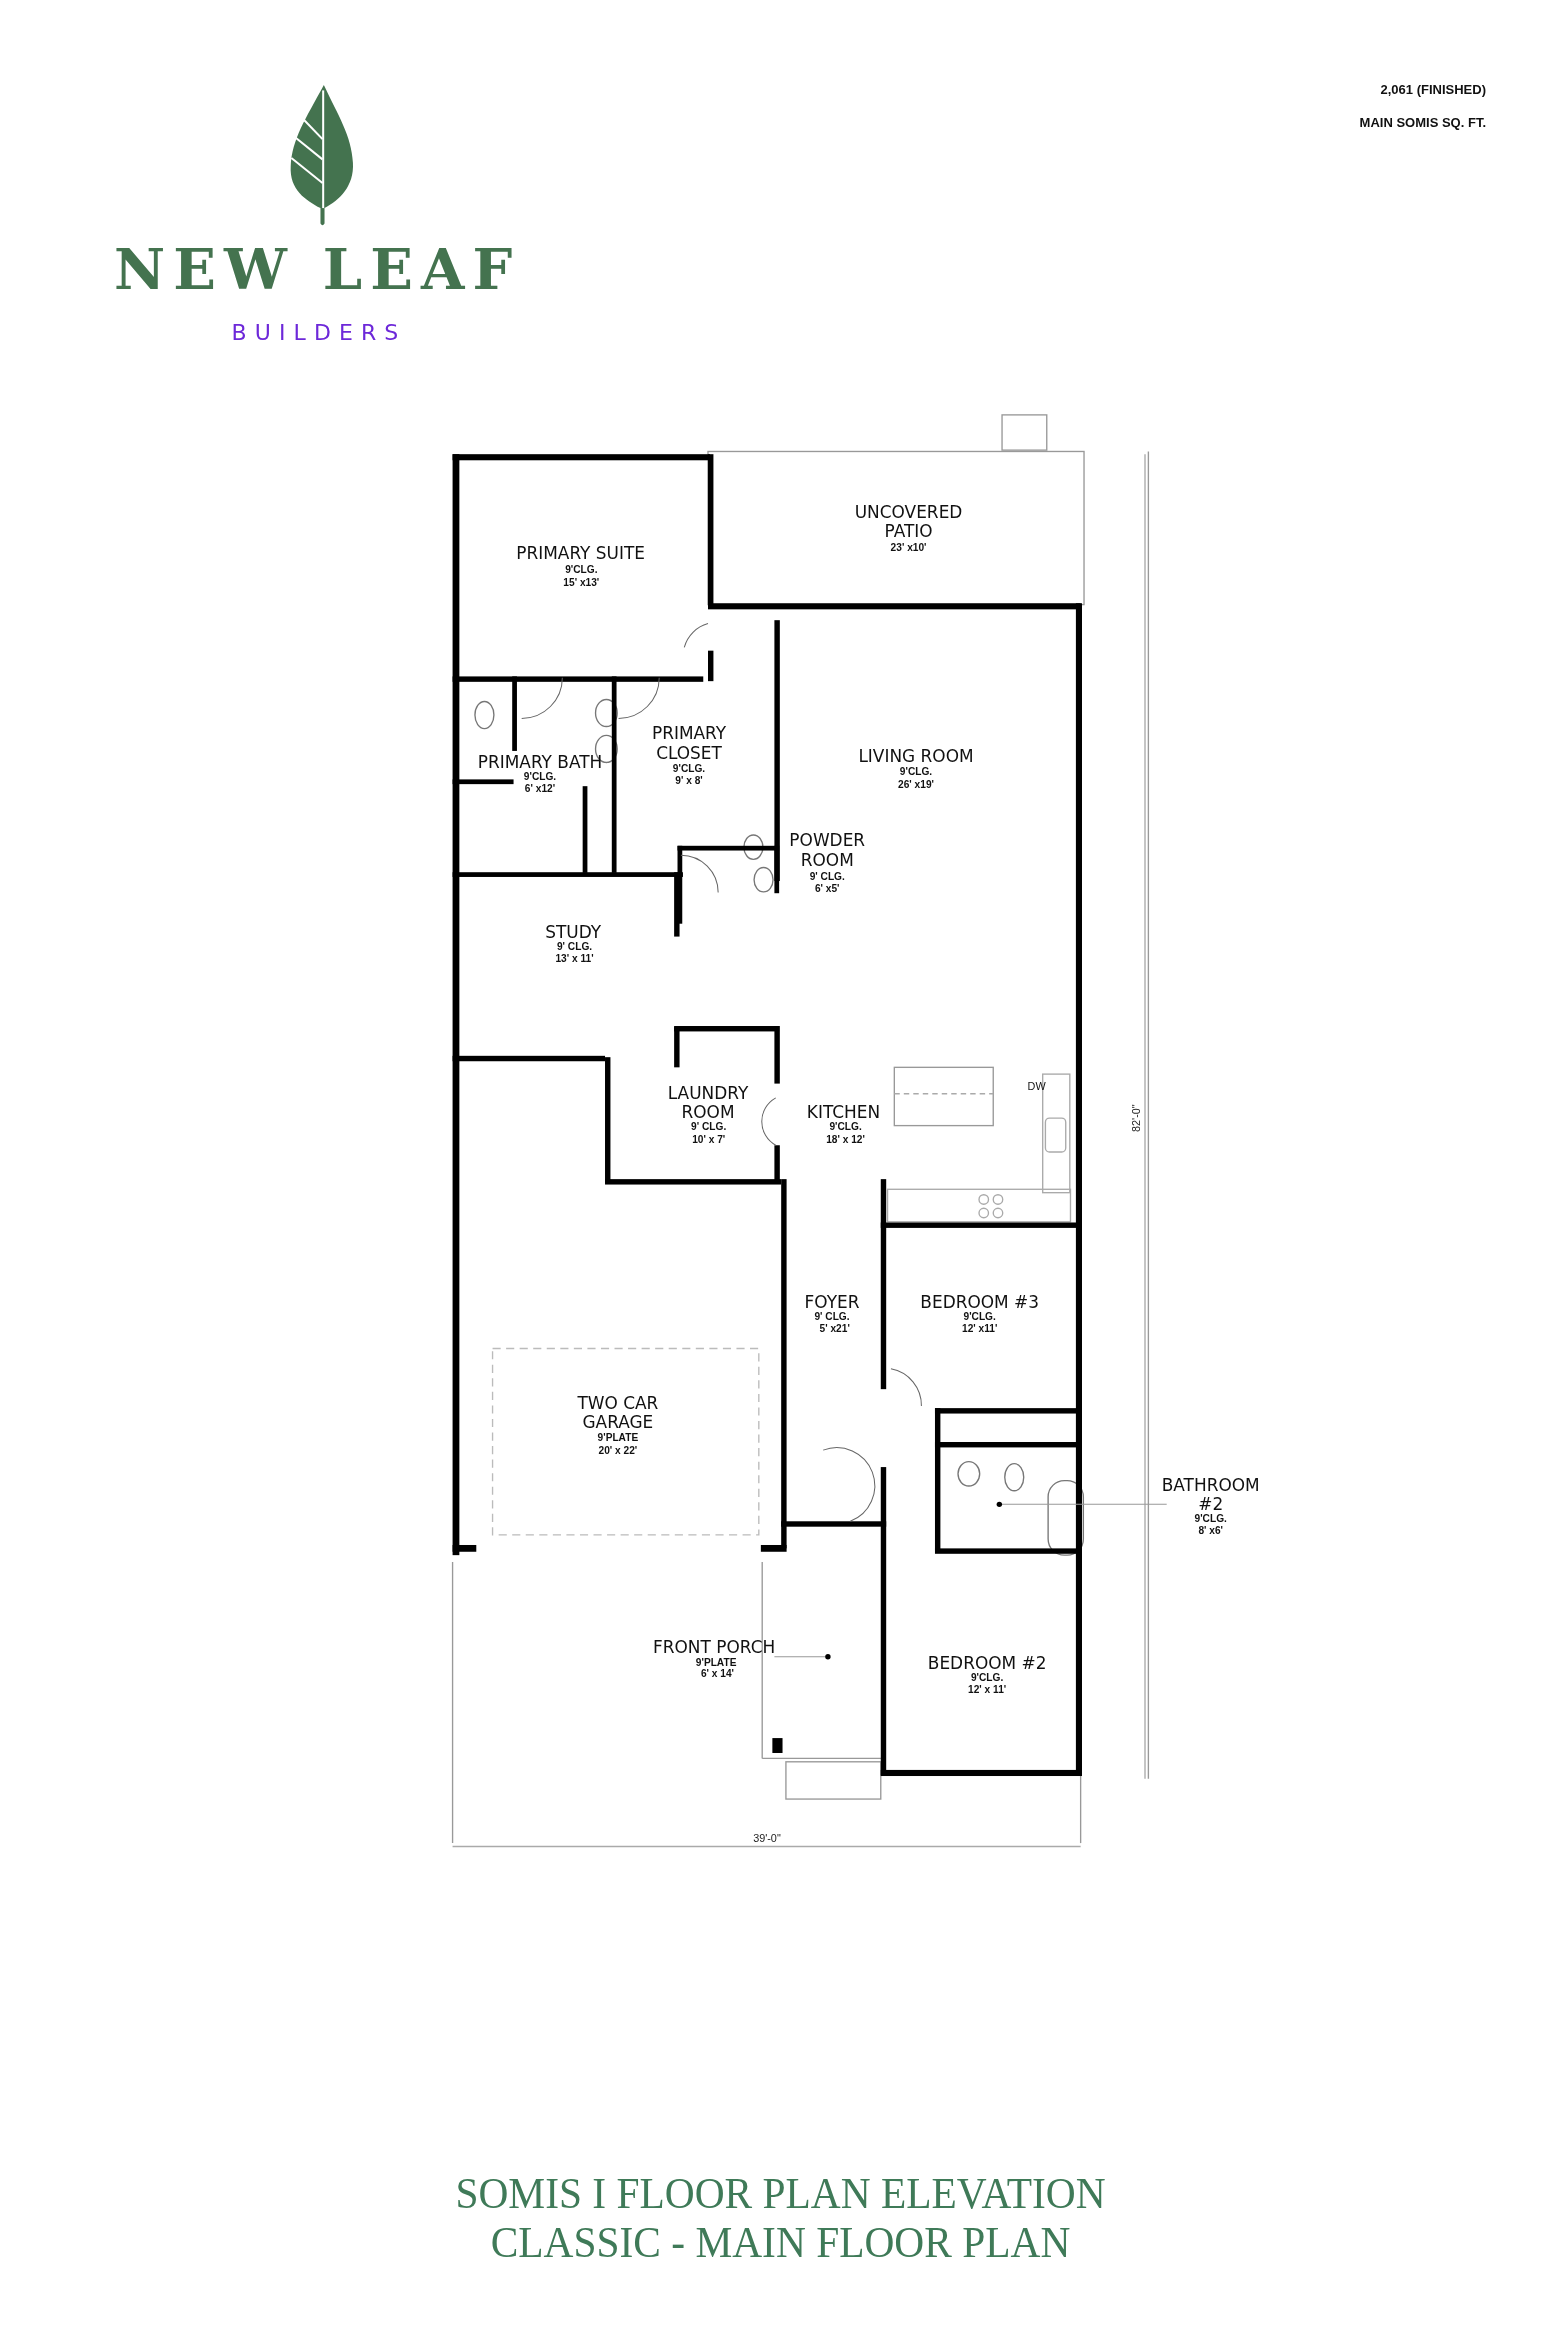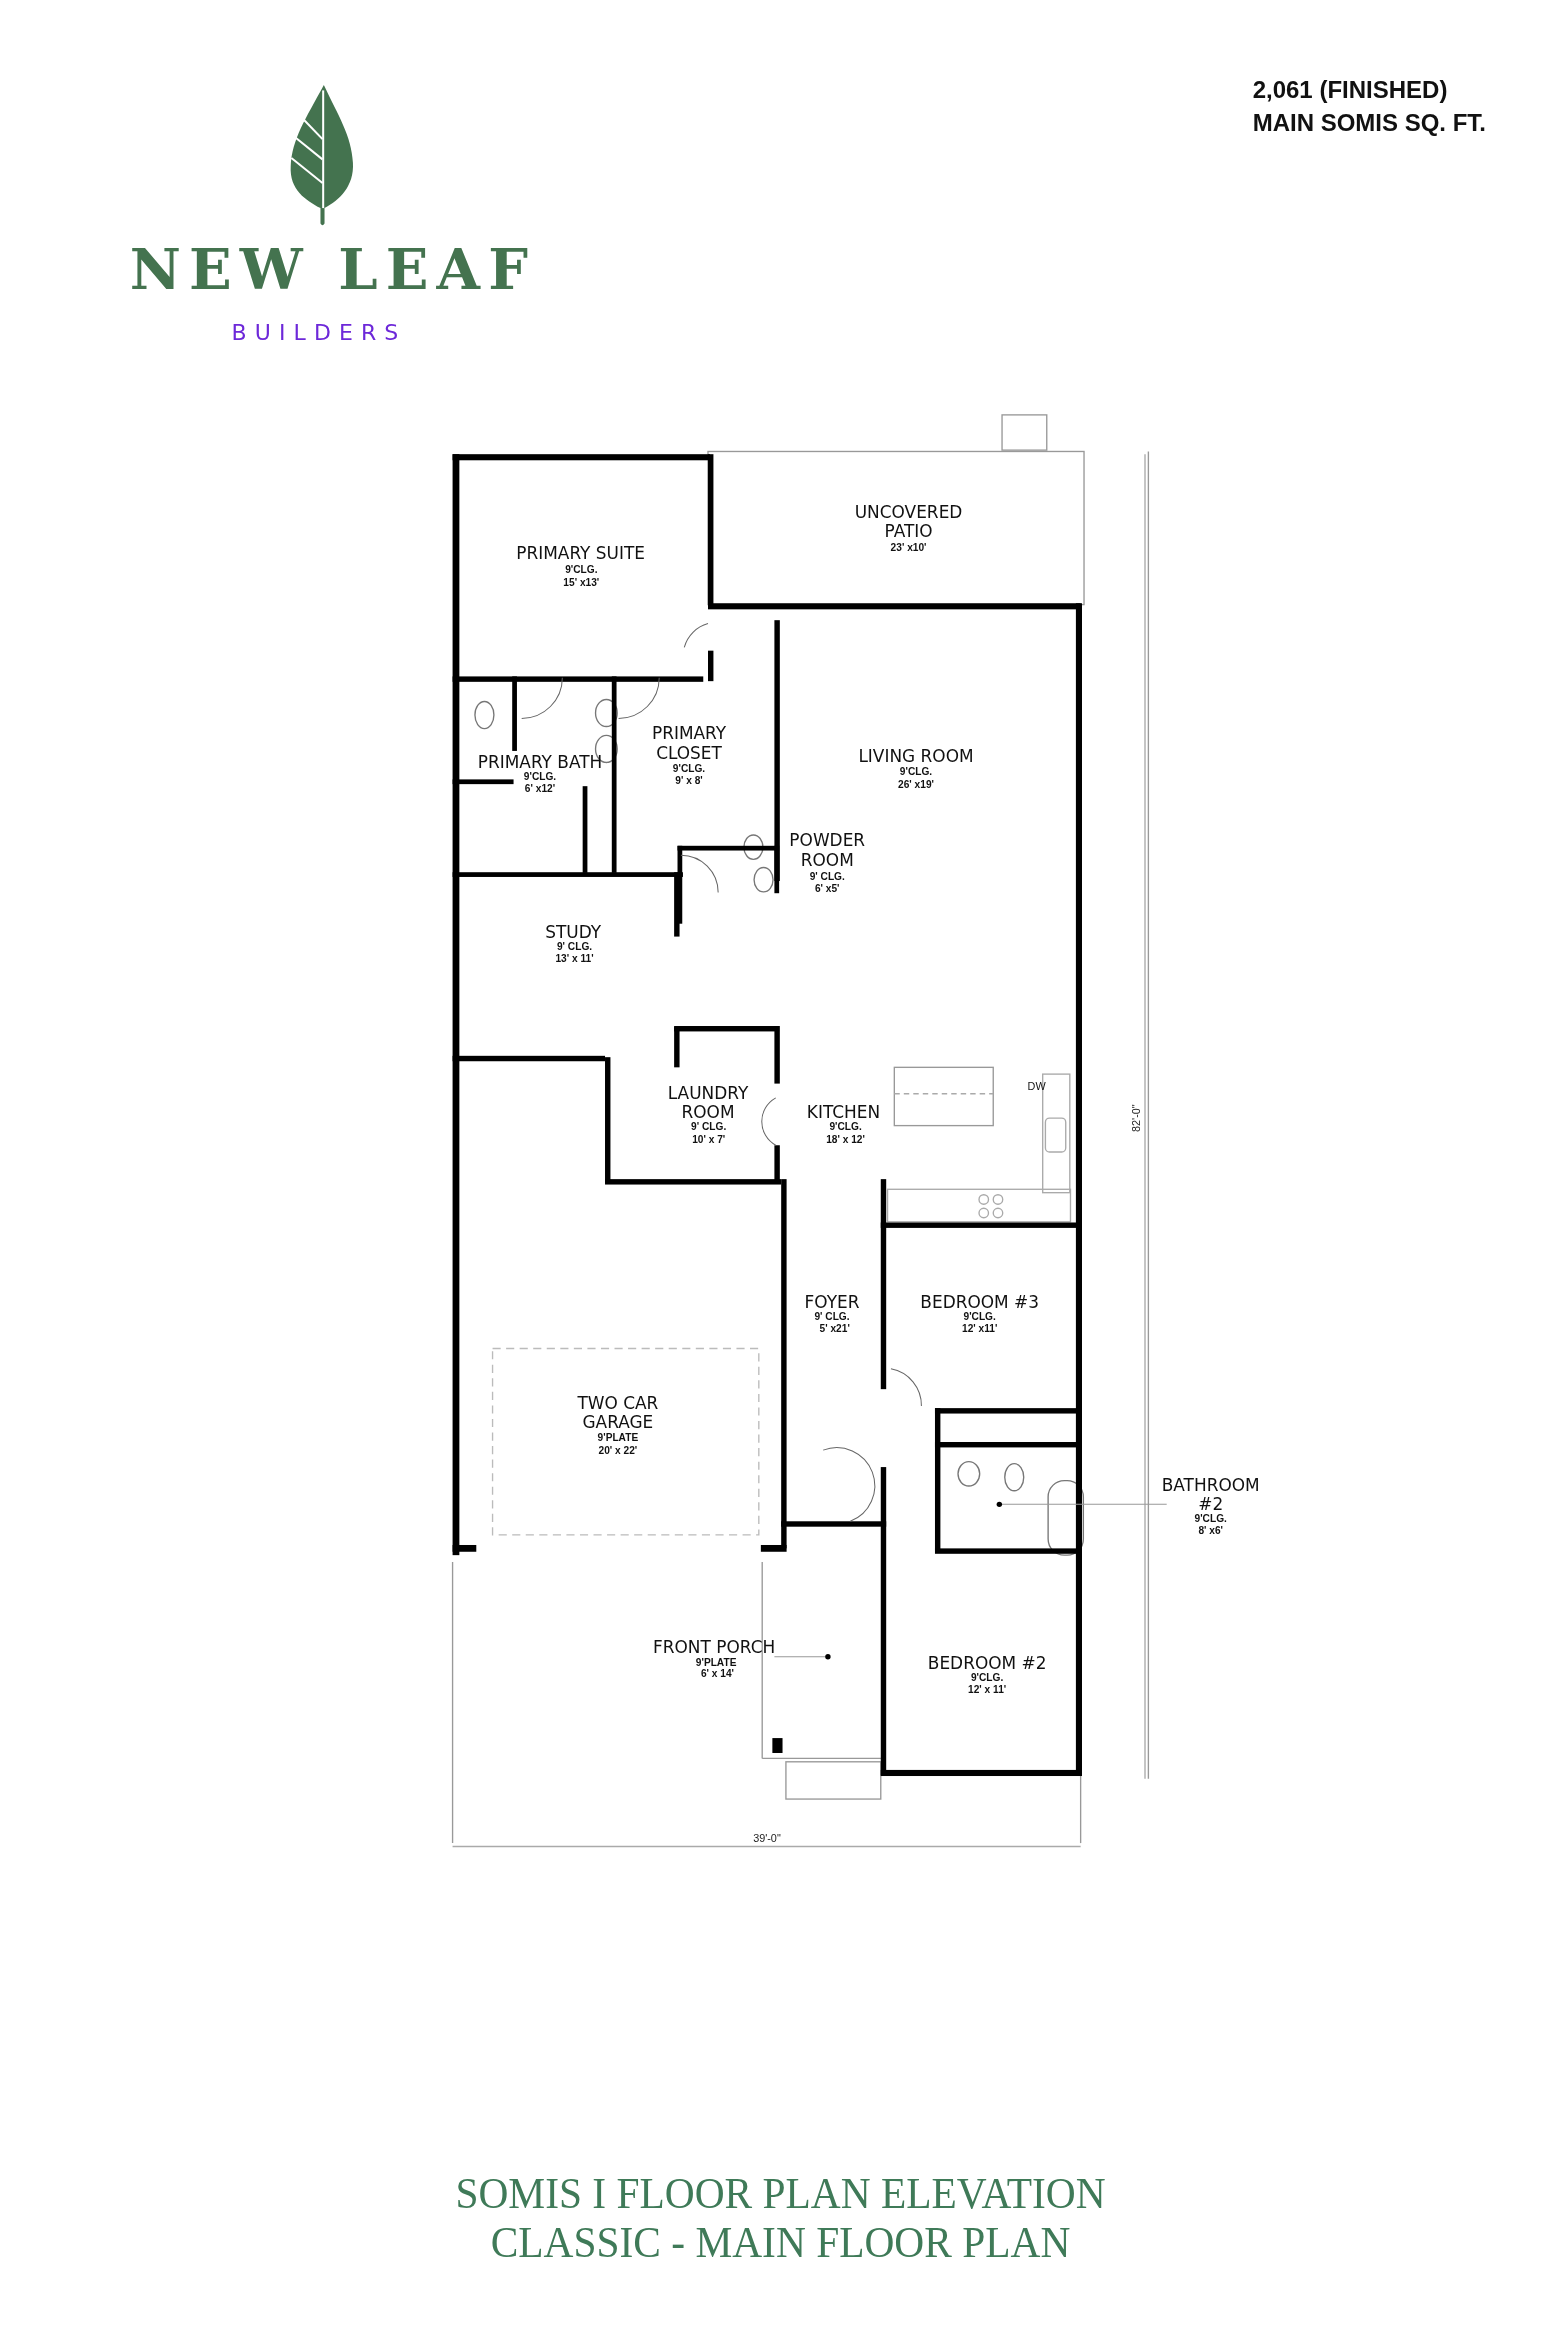--- a/index.html
+++ b/index.html
@@ -1,21 +1,21 @@
 <!DOCTYPE html>
 <html style="font-size:11px"><head>
 <meta charset="utf-8">
 <style>
   html, body { margin:0; padding:0; background:#ffffff; }
   body { width:1561px; height:2342px; position:relative; overflow:hidden; font-family:"Liberation Sans", sans-serif; }
   .logo { position:absolute; left:102px; top:68px; width:434px; height:285px; }
   .logo-leaf { position:absolute; left:183px; top:17px; width:75px; height:142px; }
-  .logo-name { position:absolute; left:0; top:173px; width:434px; text-align:right; font-family:"DejaVu Serif", serif; font-weight:bold; font-size:56px; letter-spacing:8.1px; color:#44734f; line-height:1; }
+  .logo-name { position:absolute; left:12px; top:173px; width:434px; text-align:left; font-family:"DejaVu Serif", serif; font-weight:bold; font-size:56px; letter-spacing:8.1px; color:#44734f; line-height:1; }
   .logo-sub { position:absolute; left:0; top:254px; width:434px; text-align:center; font-family:"DejaVu Sans", sans-serif; font-size:22px; letter-spacing:8.1px; color:#6d28d9; line-height:1; }
-  .sqft { position:absolute; right:75px; top:73px; font-family:"Liberation Sans", sans-serif; font-weight:bold; font-size:24px; line-height:33px; color:#111; }
+  .sqft { position:absolute; right:75px; top:73px; text-align:right; font-family:"Liberation Sans", sans-serif; font-weight:bold; font-size:13px; line-height:33px; color:#111; }
   .plan { position:absolute; left:0; top:0; width:1561px; height:2342px; }
   .rl { font-family:"DejaVu Sans", sans-serif; font-size:25px; fill:#111; text-anchor:middle; font-weight:normal; }
   .rs { font-family:"Liberation Sans", sans-serif; font-size:15px; fill:#111; text-anchor:middle; font-weight:bold; }
   .dim { font-family:"Liberation Sans", sans-serif; font-size:16px; fill:#222; text-anchor:middle; }
   .footer { position:absolute; left:0; top:2169px; width:1561px; text-align:center; font-family:"Liberation Serif", serif; color:#3f7a58; font-size:45px; line-height:49px; transform:scaleX(0.92); }
 </style>
 </head>
 <body>
 
 <div class="logo">

